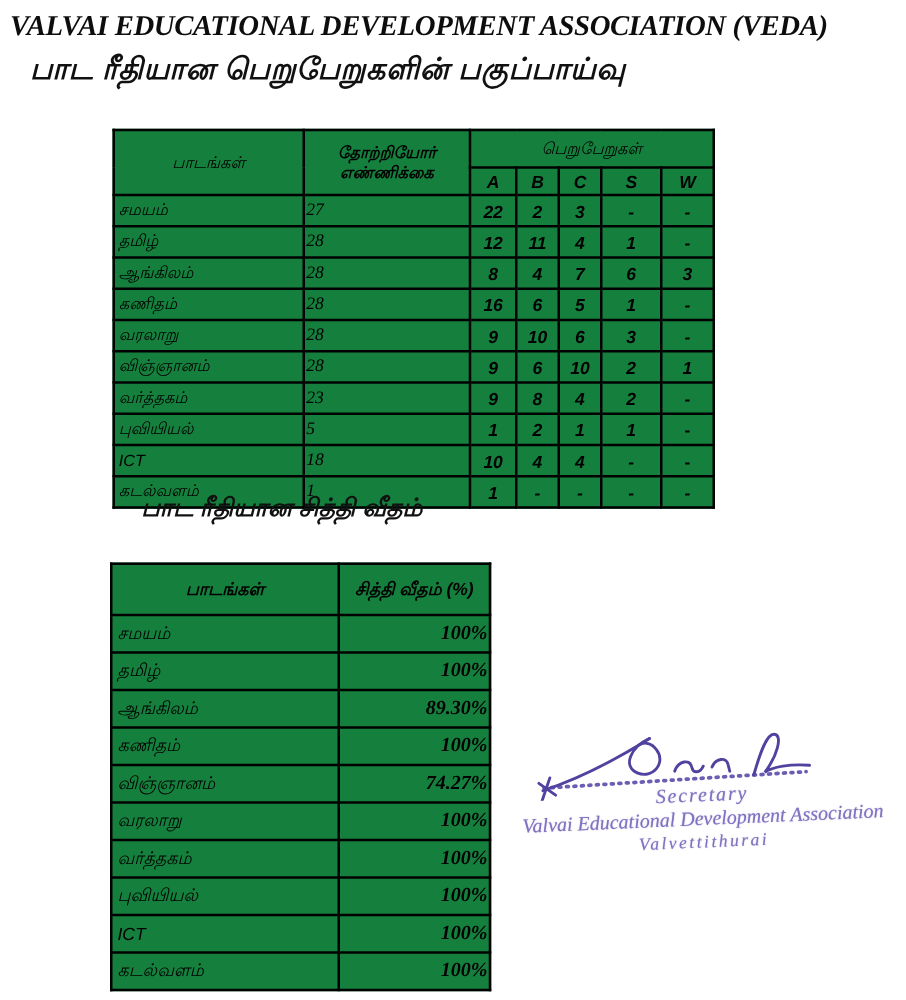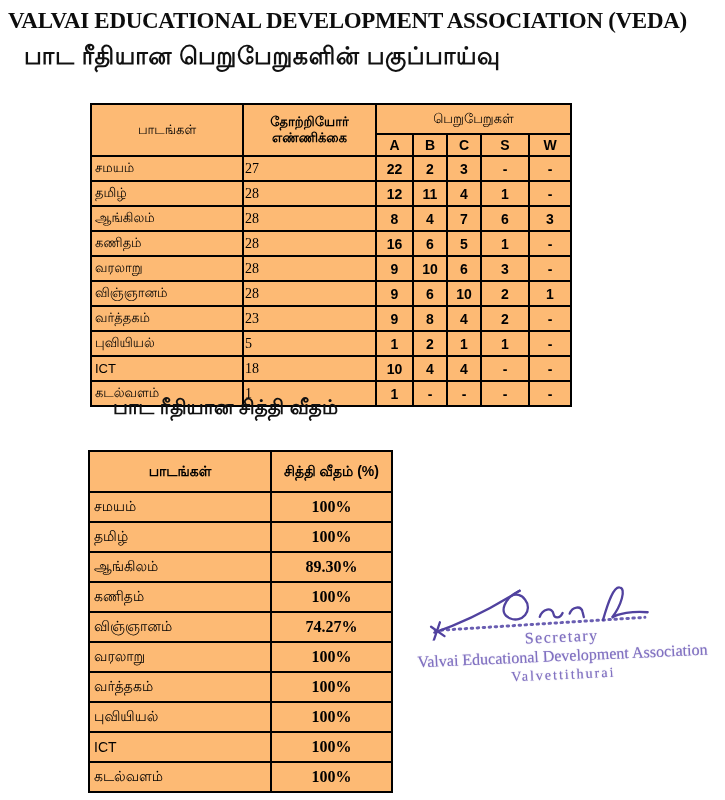--- a/index.html
+++ b/index.html
@@ -1,41 +1,41 @@
 <!DOCTYPE html>
 <html><head>
 <meta charset="utf-8">
 <style>
   html,body{margin:0;padding:0;}
   body{
     width:725px;height:800px;position:relative;overflow:hidden;
     background:#ffffff;color:#000;
     font-family:"Liberation Sans", sans-serif;
   }
-  .page{position:absolute;inset:0;}
+  .page{position:absolute;inset:0;font-style:italic;}
 
   
   .doc-title{
     position:absolute;left:8px;top:8px;margin:0;
     font-family:"Liberation Serif", serif;
     font-weight:bold;font-size:23px;letter-spacing:-0.3px;
     color:#0d0d0d;white-space:nowrap;
   }
   .doc-subtitle{
     position:absolute;left:24px;top:42px;margin:0;
     font-weight:bold;font-size:24px;letter-spacing:0.5px;
     color:#111;white-space:nowrap;
   }
   .section-heading{
     position:absolute;left:113px;top:396px;margin:0;
     font-weight:bold;font-size:20px;color:#111;white-space:nowrap;text-align:center;
   }
 
   
-  table{border-collapse:collapse;table-layout:fixed;background:#fdba74;}
+  table{border-collapse:collapse;table-layout:fixed;background:#15803d;}
   td,th{border:2px solid #000;overflow:hidden;}
 
   .results-table{position:absolute;left:90px;top:103px;width:480px;}
   .results-table th{font-size:13px;padding:1px 2px;}
   .results-table .h-subj{font-weight:normal;}
   .results-table .h-app{font-weight:bold;line-height:1.25;}
   .results-table .h-res{font-weight:normal;height:26px;}
   .results-table .h-grade{
     font-weight:bold;font-size:14px;height:18px;
     font-family:"Liberation Sans", sans-serif;
@@ -51,21 +51,21 @@
     font-weight:bold;font-size:14px;text-align:center;
   }
 
   
   .pct-table{position:absolute;left:88px;top:450px;width:303px;}
   .pct-table th{font-weight:bold;font-size:14px;height:37px;padding:1px 3px;}
   .pct-table td{height:26px;}
   .pct-table .subj{font-size:14px;text-align:left;padding:0 4px;}
   .pct-table .pct{
     font-family:"Liberation Serif", serif;font-weight:bold;
-    font-size:16px;text-align:center;border-radius:10px;
+    font-size:16px;text-align:right;border-radius:10px;
   }
 
   
   .stamp{
     position:absolute;left:396px;top:580px;width:332px;height:130px;
     transform:rotate(-2.5deg);transform-origin:50% 50%;
     text-align:center;pointer-events:none;
   }
   .sig-svg{position:absolute;left:12px;top:0;width:250px;height:55px;}
   .stamp-text{

